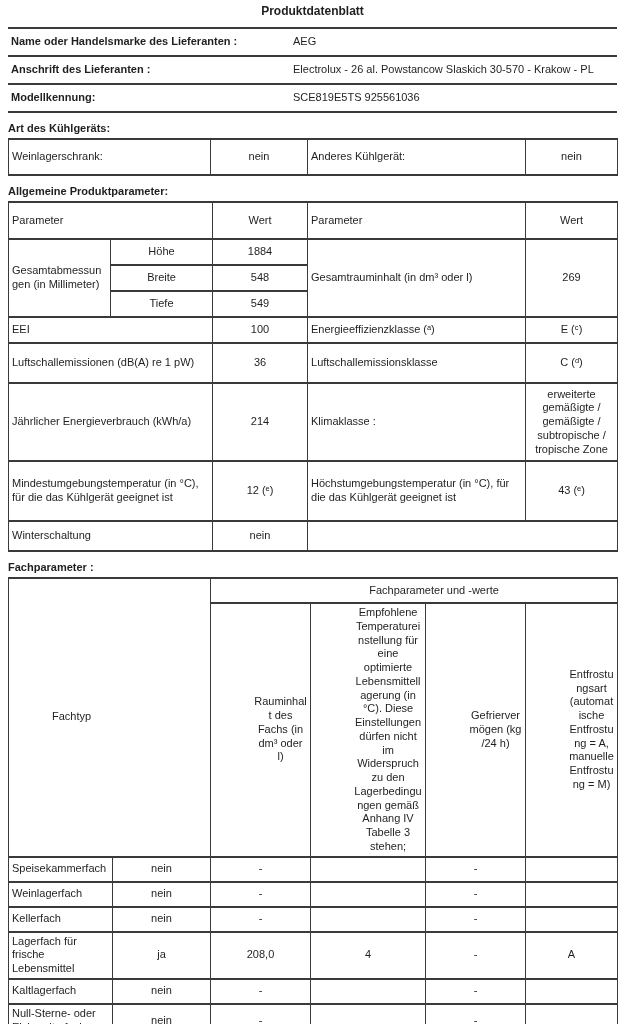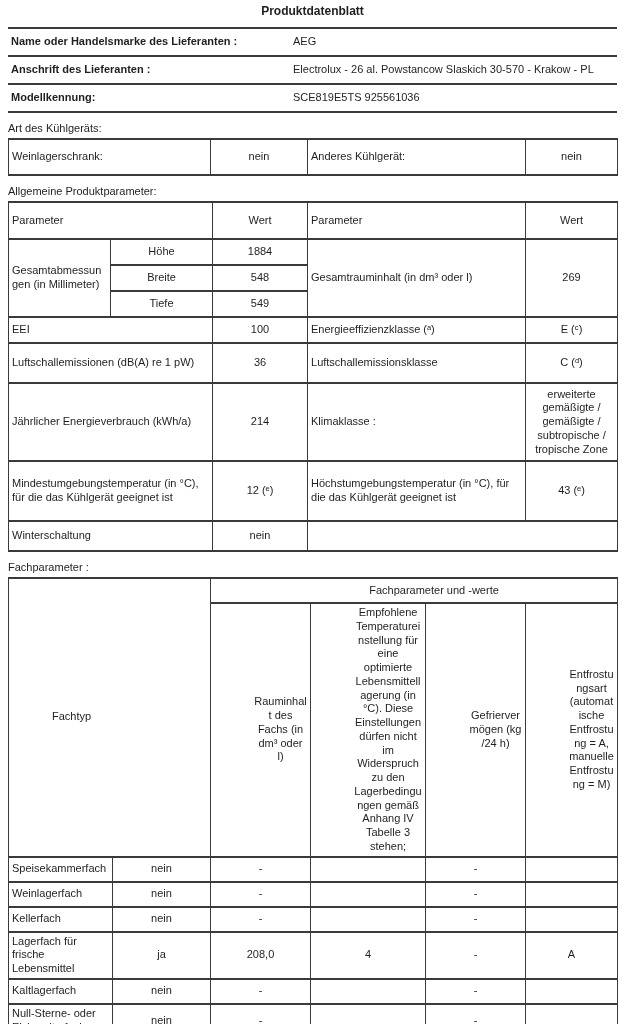--- a/index.html
+++ b/index.html
@@ -8,21 +8,21 @@
     font-family:"Liberation Sans", sans-serif;
     font-size:11px;color:#1f1f1f;
     -webkit-font-smoothing:antialiased;
   }
   .page{width:609px;margin:0 0 0 8px;}
   .doc-title{
     text-align:center;font-weight:bold;font-size:12px;
     padding:4px 0 9px 0;
   }
   .section-heading{
-    font-weight:normal;font-size:11px;
+    font-weight:bold;font-size:11px;
     margin:9px 0 4px 0;
   }
   table{border-collapse:collapse;table-layout:fixed;width:609px;}
   td,th{
     border:1px solid #3a3a3a;
     border-top-width:2px;border-bottom-width:2px;
     padding:2px 3px;
     font-weight:normal;
     line-height:1.25;
     overflow-wrap:break-word;

